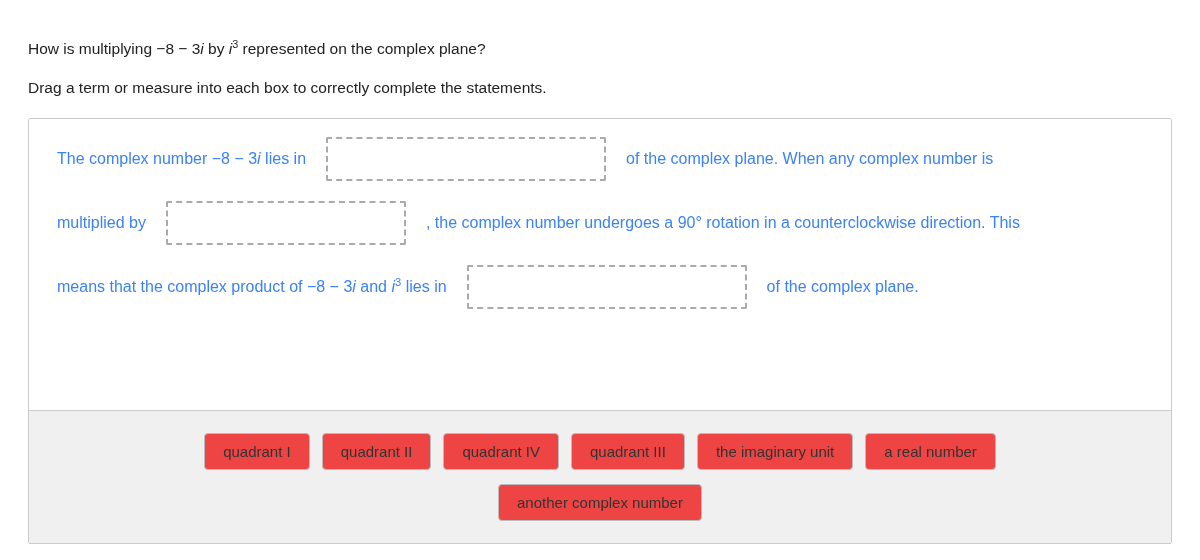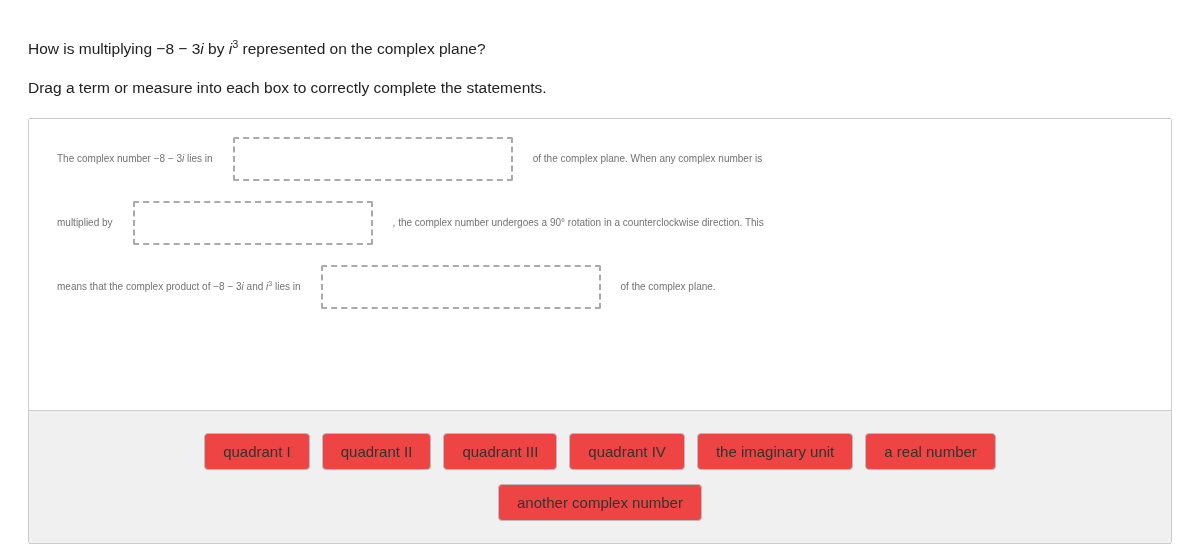--- a/index.html
+++ b/index.html
@@ -55,22 +55,22 @@
       padding: 18px 28px 22px 28px;
       flex: 1;
       border-bottom: 1px solid #ccc;
     }
 
     .statement-row {
       display: flex;
       align-items: center;
       flex-wrap: wrap;
       margin-bottom: 20px;
-      font-size: 10px;
-      color: #737373;
+      font-size: 16px;
+      color: #3b82f6;
       line-height: 1.6;
       gap: 16px;
     }
 
     .statement-row:last-child {
       margin-bottom: 0;
     }
 
     .drop-box {
       display: inline-block;
@@ -167,24 +167,24 @@
 
     <div class="drag-items-area">
       <div class="drag-items-row">
         <div class="drag-item">
           <span>quadrant I</span>
         </div>
         <div class="drag-item">
           <span>quadrant II</span>
         </div>
         <div class="drag-item">
-          <span>quadrant III</span>
+          <span>quadrant IV</span>
         </div>
         <div class="drag-item">
-          <span>quadrant IV</span>
+          <span>quadrant III</span>
         </div>
         <div class="drag-item">
           <span>the imaginary unit</span>
         </div>
         <div class="drag-item">
           <span>a real number</span>
         </div>
       </div>
       <div class="drag-items-row">
         <div class="drag-item">

